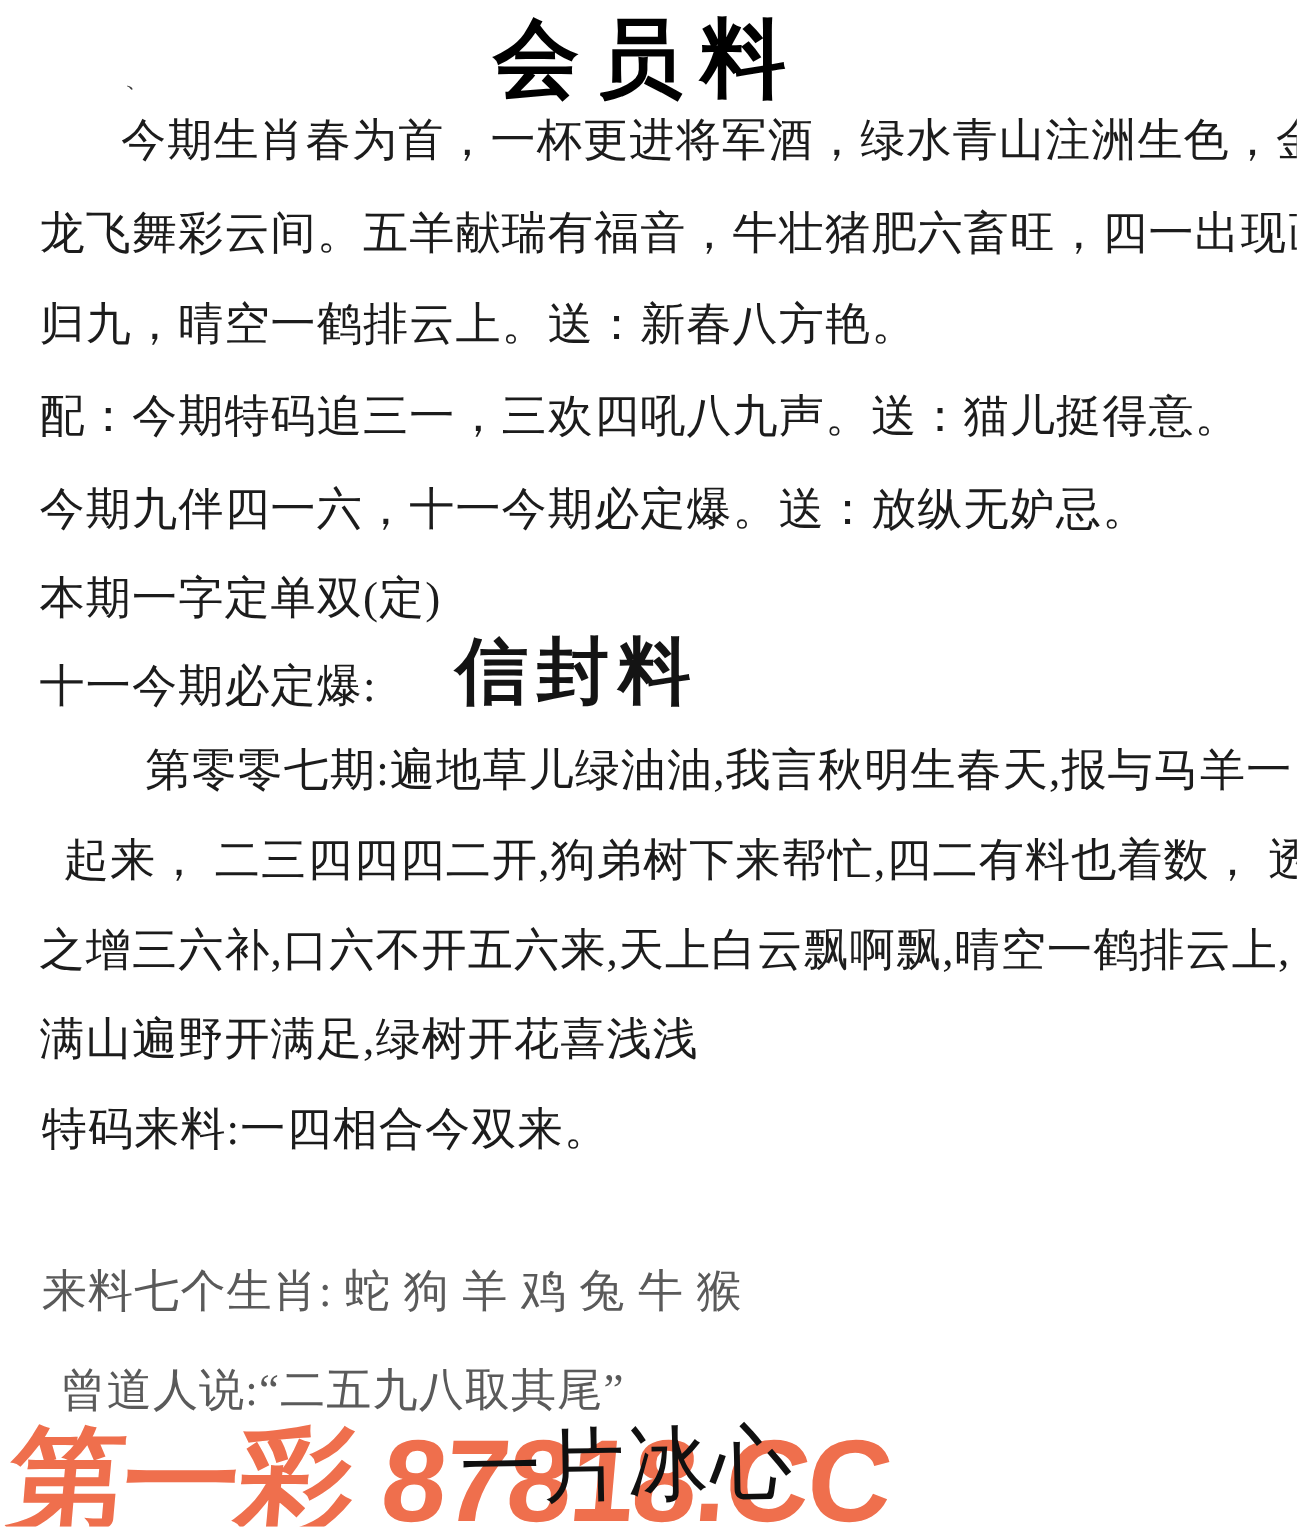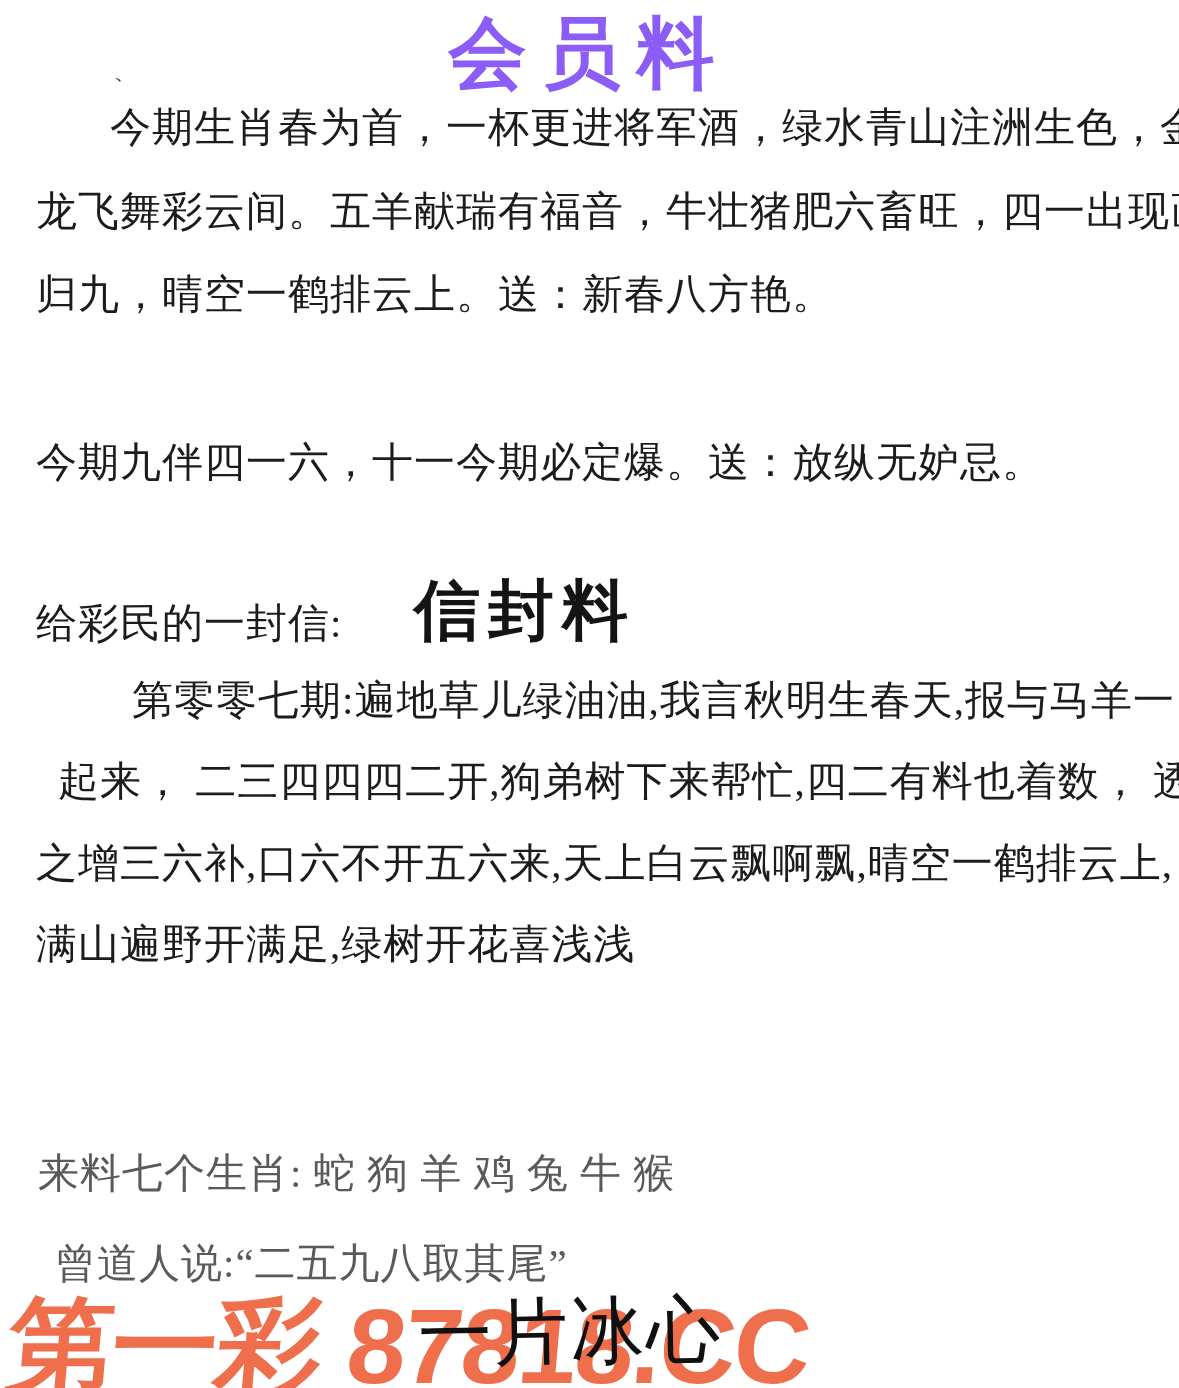--- a/index.html
+++ b/index.html
@@ -18,21 +18,21 @@
   }
   .member-title {
     position: absolute;
     top: 2px;
     left: 0;
     width: 100%;
     text-align: center;
     font-size: 78px;
     font-weight: bold;
     letter-spacing: 16px;
-    color: #8b5cf6;
+    color: #000000;
     z-index: 3;
   }
   .ink-speck {
     position: absolute;
     left: 112px;
     top: 56px;
     font-size: 22px;
     color: #3a3a3a;
     transform: rotate(-12deg);
     z-index: 3;
@@ -100,28 +100,31 @@
 <body>
 
 <div class="page">
 
   <div class="member-title">会员料</div>
   <div class="ink-speck">、</div>
 
   <div class="line m0">今期生肖春为首，一杯更进将军酒，绿水青山注洲生色，金</div>
   <div class="line m1">龙飞舞彩云间。五羊献瑞有福音，牛壮猪肥六畜旺，四一出现画</div>
   <div class="line m2">归九，晴空一鹤排云上。送：新春八方艳。</div>
+  <div class="line m3">配：今期特码追三一，三欢四吼八九声。送：猫儿挺得意。</div>
   <div class="line m4">今期九伴四一六，十一今期必定爆。送：放纵无妒忌。</div>
+  <div class="line m5">本期一字定单双(定)</div>
 
-  <div class="line intro-label">给彩民的一封信:</div>
+  <div class="line intro-label">十一今期必定爆:</div>
   <div class="envelope-title">信封料</div>
 
   <div class="line e0">第零零七期:遍地草儿绿油油,我言秋明生春天,报与马羊一</div>
   <div class="line e1">起来， 二三四四四二开,狗弟树下来帮忙,四二有料也着数， 透风</div>
   <div class="line e2">之增三六补,口六不开五六来,天上白云飘啊飘,晴空一鹤排云上,</div>
   <div class="line e3">满山遍野开满足,绿树开花喜浅浅</div>
+  <div class="line e4">特码来料:一四相合今双来。</div>
   <div class="line e6 faded">来料七个生肖: 蛇 狗 羊 鸡 兔 牛 猴</div>
   <div class="line e7 faded">曾道人说:“二五九八取其尾”</div>
 
   <div class="watermark">第一彩 87818.CC</div>
   <div class="handwriting">一片冰心</div>
 
 </div>
 
 </body></html>

